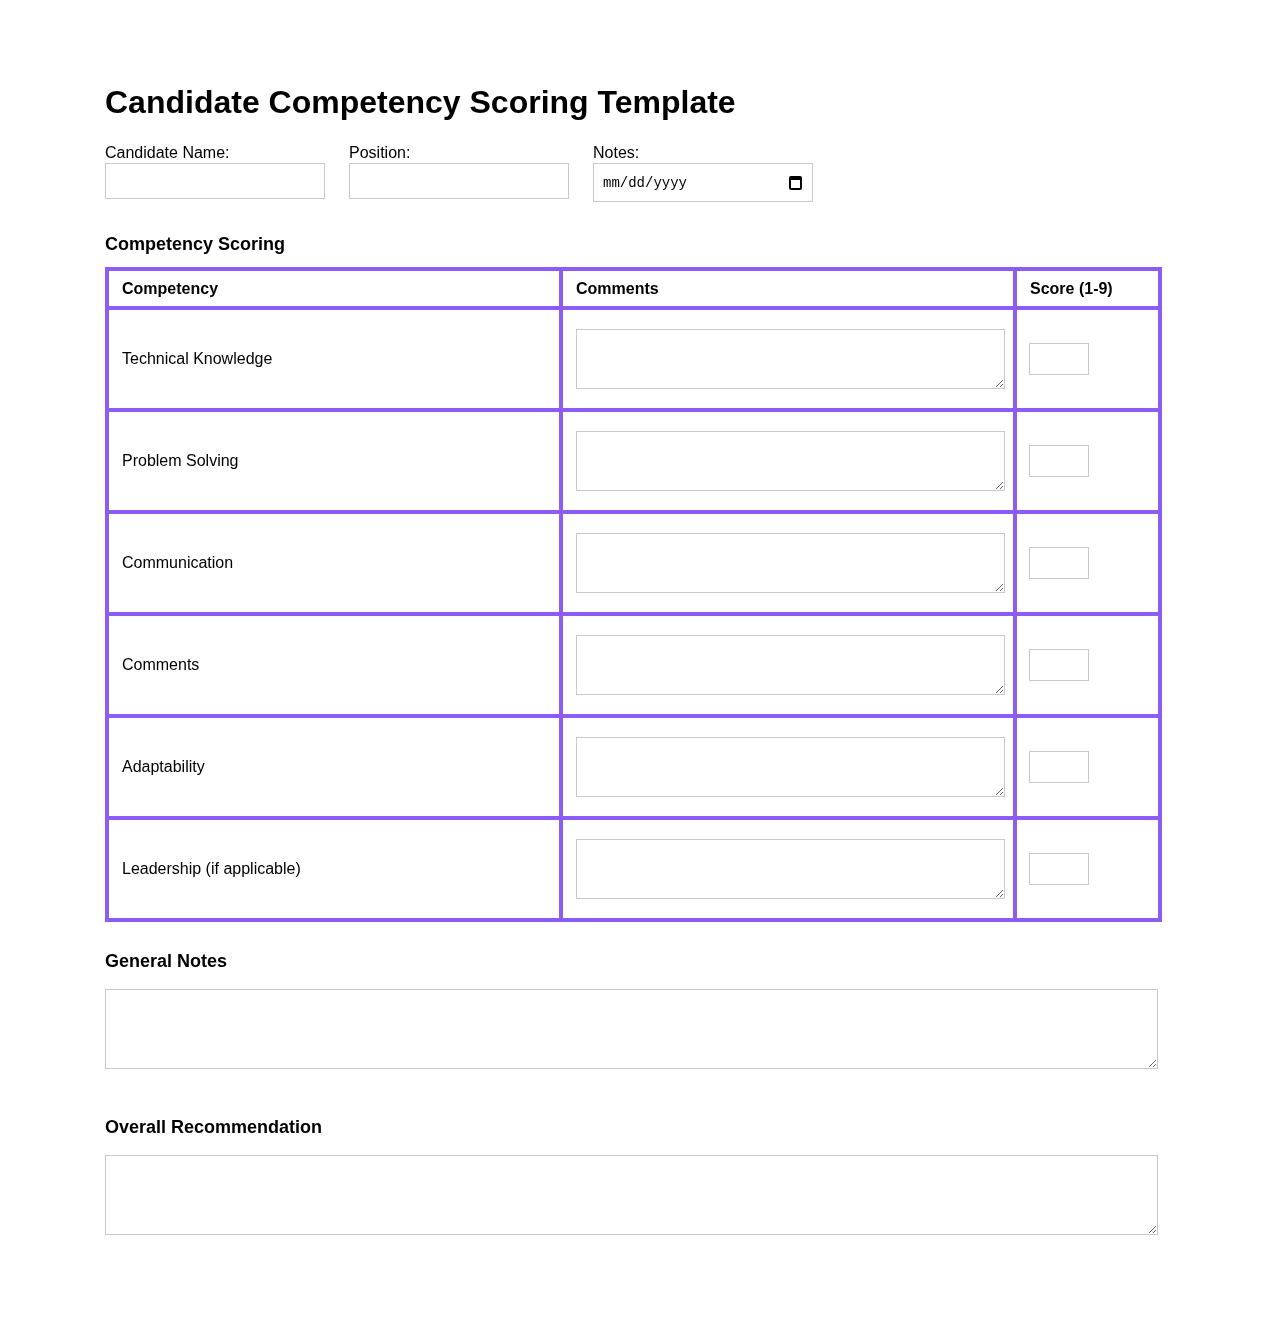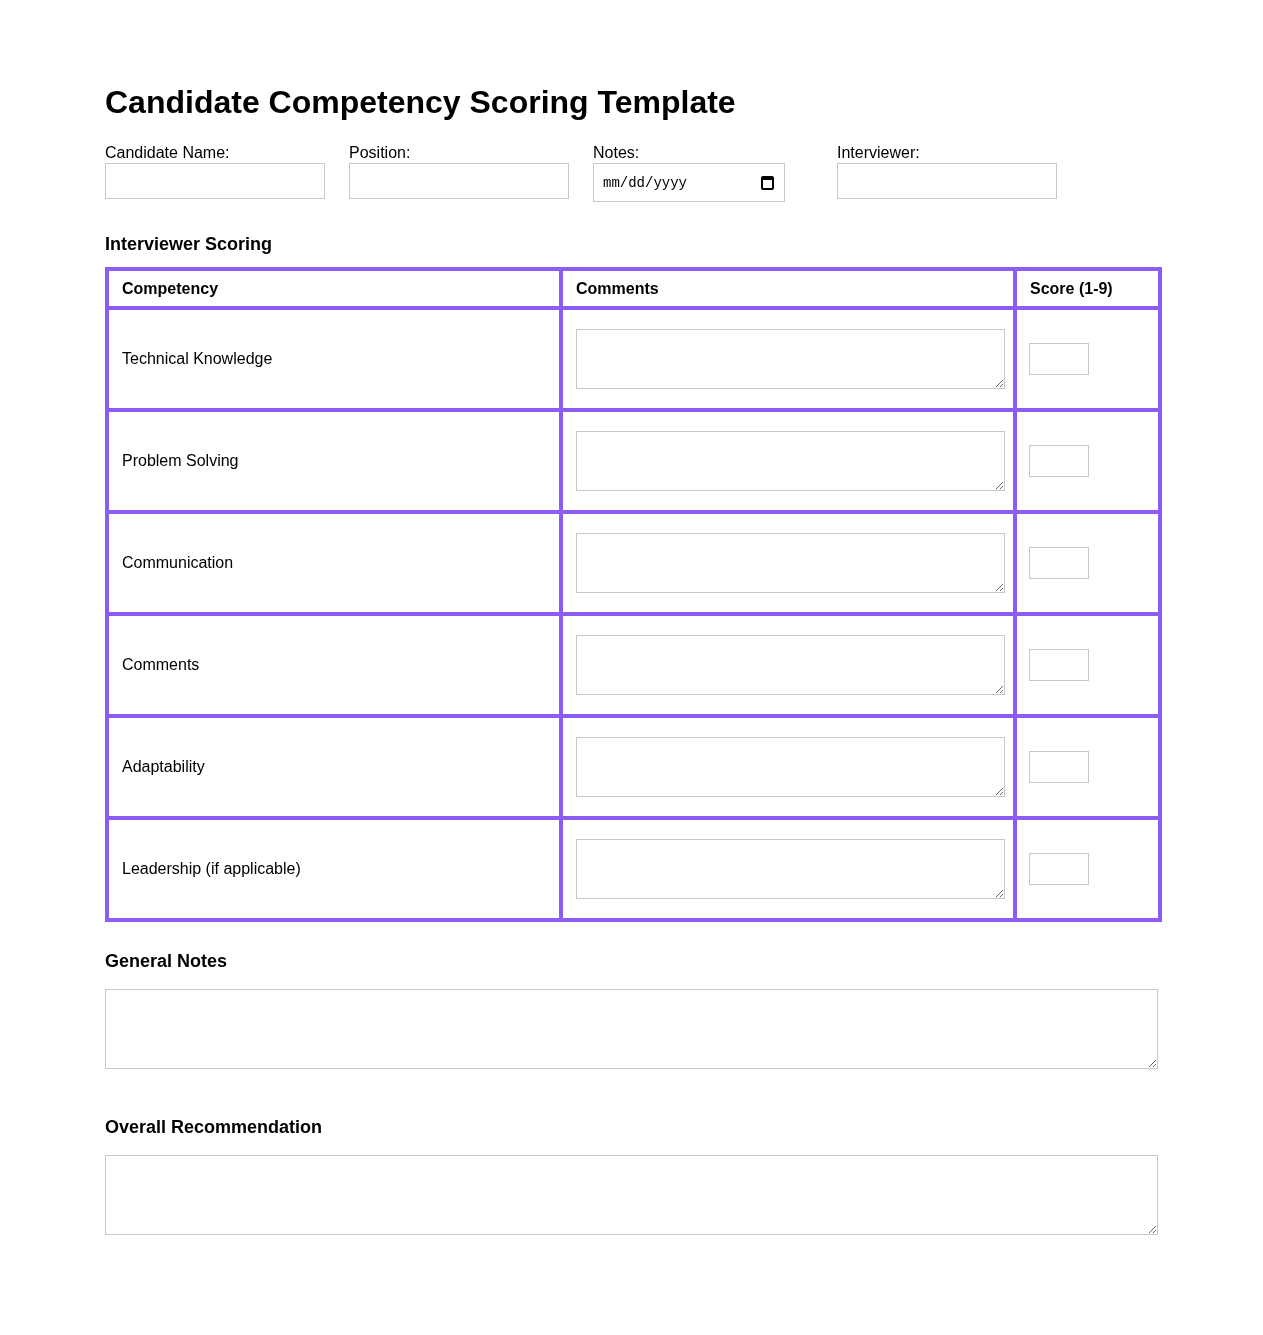--- a/index.html
+++ b/index.html
@@ -16,21 +16,21 @@
     font-size: 32px; font-weight: bold; line-height: 40px; white-space: nowrap; text-align: center;
   }
   .fields { position: absolute; top: 144px; left: 0; display: flex; gap: 24px; }
   .field { width: 220px; }
   .field label { display: block; font-size: 16px; line-height: 18px; height: 19px; }
   .field input {
     width: 220px; height: 36px; border: 1px solid #c8c8c8; border-radius: 0;
     padding: 2px 8px; font-family: "Liberation Sans", sans-serif; font-size: 14px; outline: none; background:#fff;
   }
   .date-box {
-    width: 192px; height: 39px; border: 1px solid #c8c8c8; display: flex; align-items: center;
+    width: 220px; height: 39px; border: 1px solid #c8c8c8; display: flex; align-items: center;
     justify-content: space-between; padding: 0 10px 0 9px; margin-top: 0;
   }
   .date-box .ph { font-family: "Liberation Mono", monospace; font-size: 14px; color:#000; }
   .cal-icon { width: 13px; height: 14px; border: 2px solid #000; border-top-width: 4px; border-radius: 2px; position: relative; }
   h2 { margin: 0; position: absolute; left: 0; font-size: 18px; font-weight: bold; line-height: 22px; }
   .h-scoring { top: 233px; }
   table {
     position: absolute; top: 267px; left: 0; width: 1053px;
     border-collapse: collapse; table-layout: fixed;
   }
@@ -71,27 +71,23 @@
       <label>Position:</label>
       <input type="text" style="">
     </div>
     <div class="field">
       <label>Notes:</label>
       <div class="date-box">
         <span class="ph">mm/dd/yyyy</span>
         <span class="cal-icon"></span>
       </div>
     </div>
-    <div class="field">
-      <label>Interviewer:</label>
-      <input type="text" style="">
-    </div>
   </div>
 
-  <h2 class="h-scoring">Interviewer Scoring</h2>
+  <h2 class="h-scoring">Competency Scoring</h2>
 
   <table>
     <colgroup>
         <col class="c1">
         <col class="c2">
         <col class="c3">
       </colgroup>
     <thead>
       <tr>
         <th>Competency</th>

